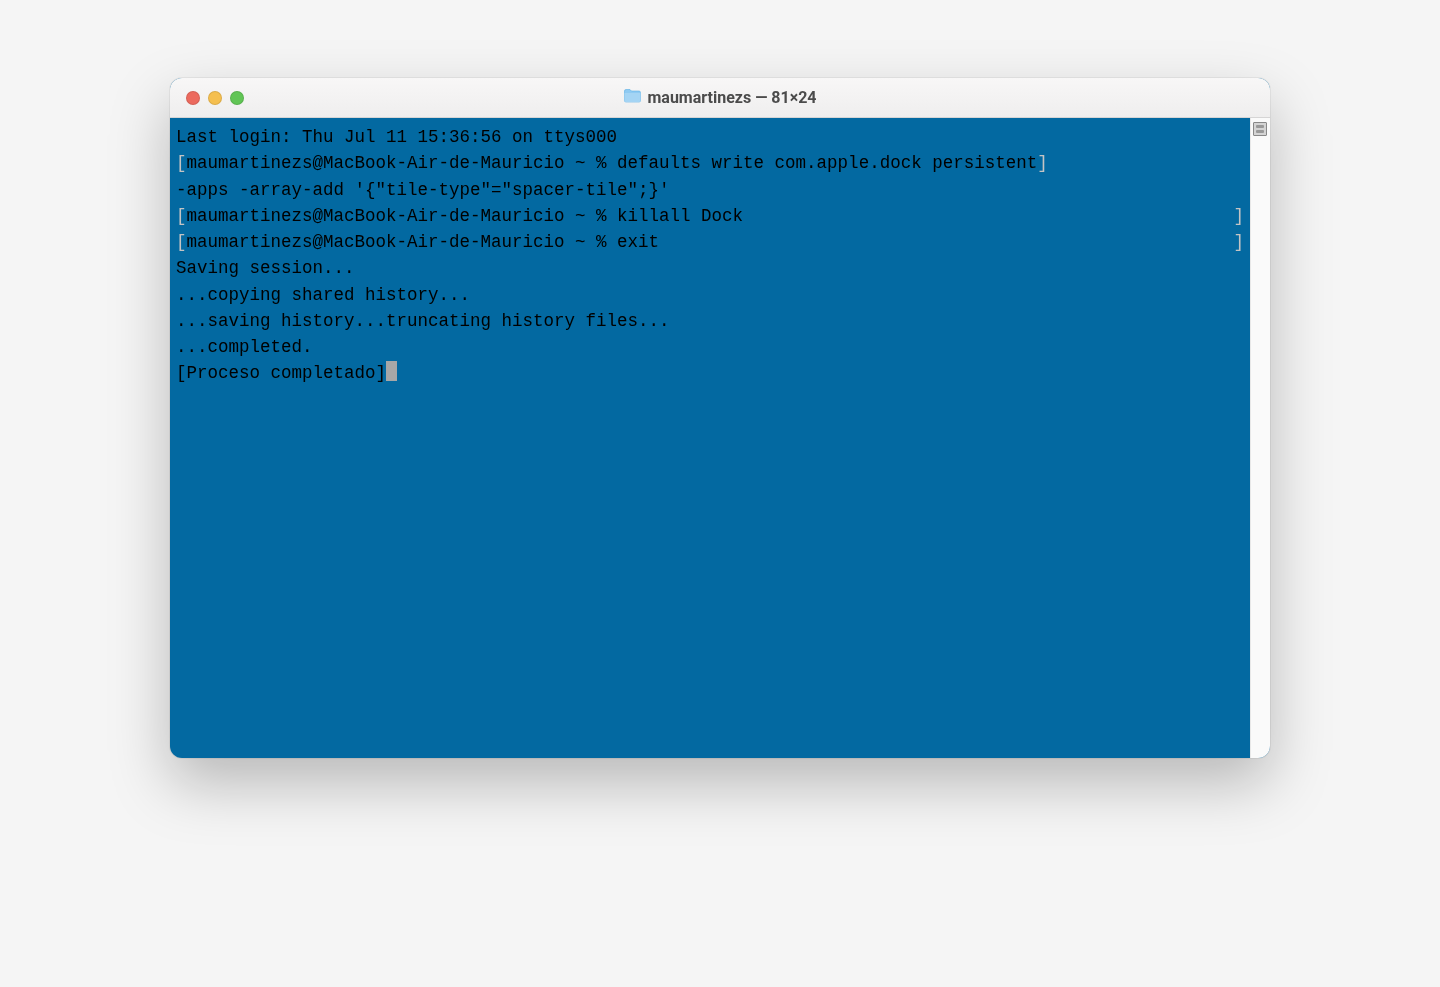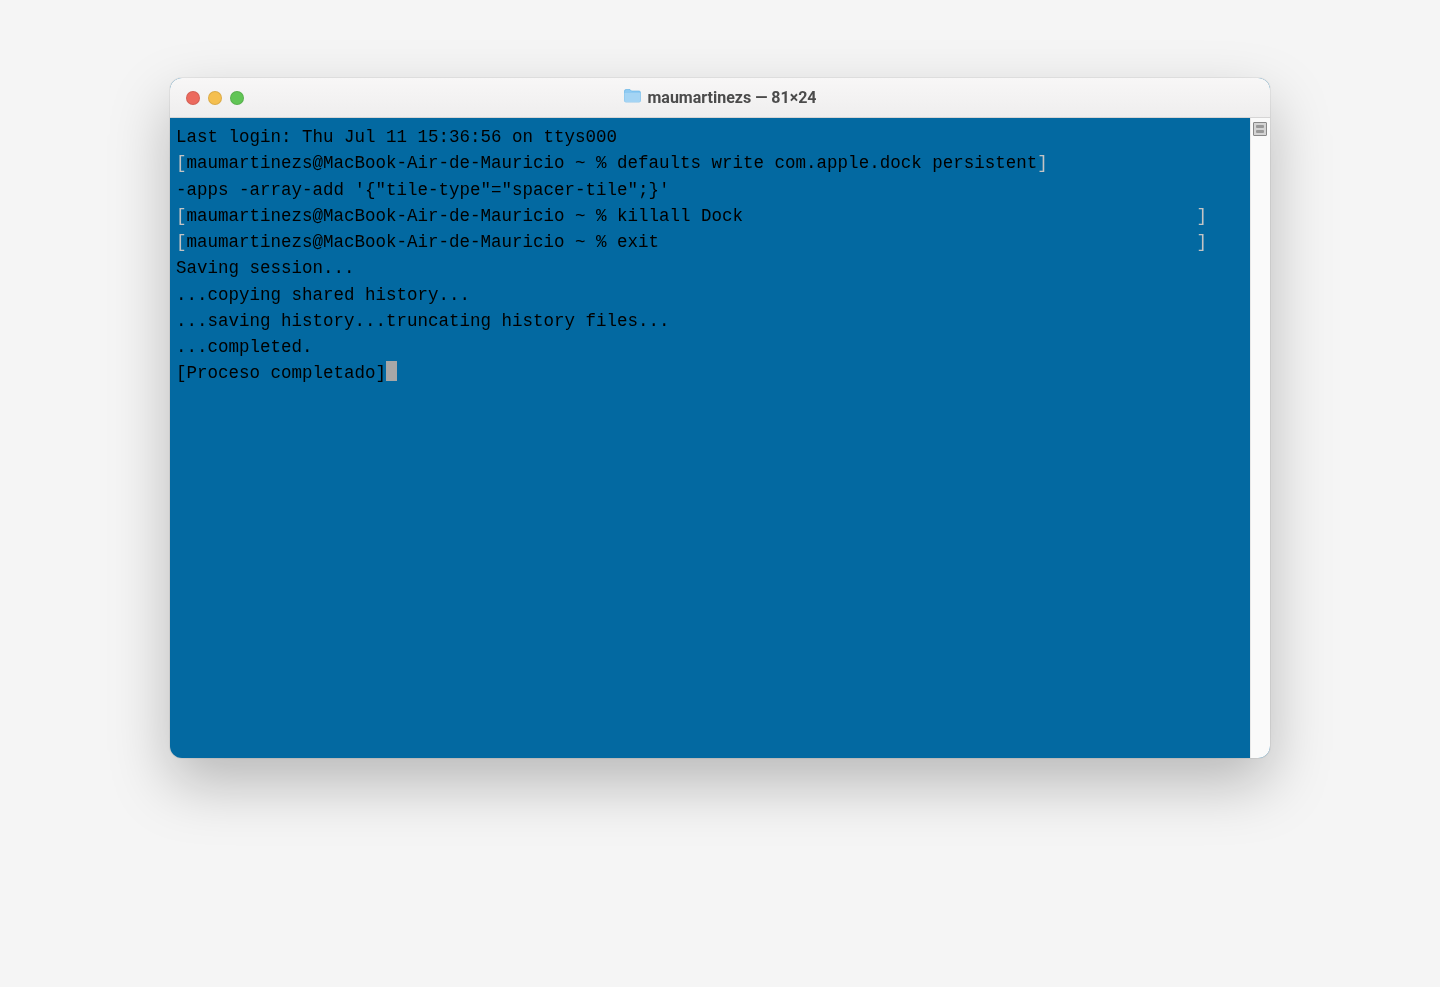--- a/index.html
+++ b/index.html
@@ -82,21 +82,20 @@
 
     .folder-icon {
       width: 18px;
       height: 15px;
     }
 
     .terminal-body {
       flex: 1;
       display: flex;
       position: relative;
-      gap: 37px;
     }
 
     .terminal-content {
       flex: 1;
       padding: 6px 6px;
       font-family: "Menlo", "Monaco", "Courier New", monospace;
       font-size: 17.5px;
       line-height: 1.5;
       color: #000000;
       white-space: pre-wrap;

